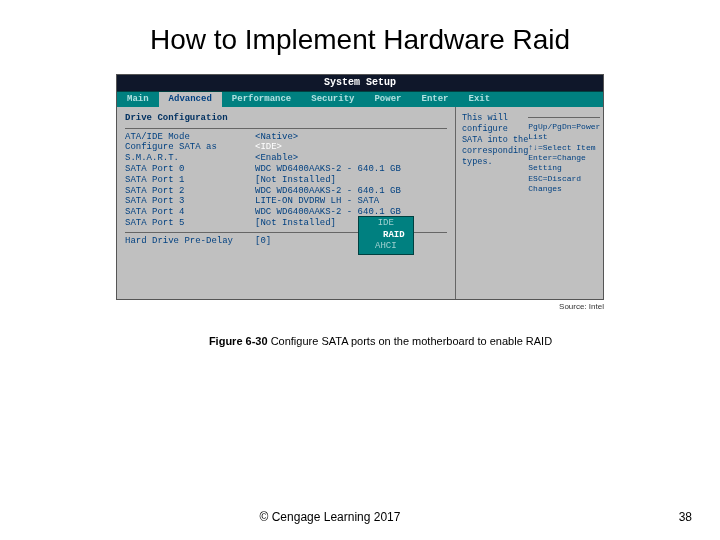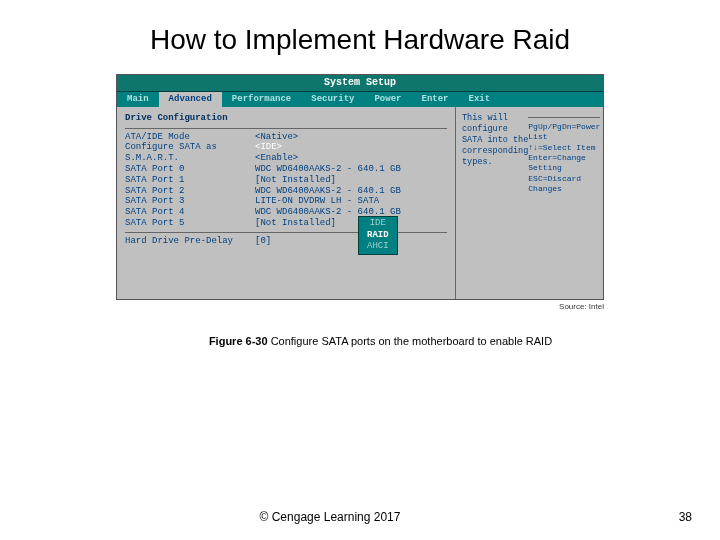--- a/index.html
+++ b/index.html
@@ -21,21 +21,21 @@
   .bios-container {
     width: 488px;
     margin: 0 auto;
     border: 1px solid #555;
     background: #c0c0c0;
     font-family: "Courier New", monospace;
     font-size: 9px;
     line-height: 1.2;
   }
   .bios-header {
-    background: #0f766e;
+    background: #0f172a;
     color: #fff;
     text-align: center;
     padding: 2px 0;
     font-weight: bold;
     font-size: 10px;
     border-bottom: 1px solid #004040;
   }
   .bios-tabs {
     background: #008080;
     display: flex;
@@ -91,21 +91,21 @@
     position: absolute;
     background: #008080;
     color: #a0d0d0;
     padding: 1px 8px;
     font-family: "Courier New", monospace;
     font-size: 9px;
     line-height: 1.3;
     border: 1px solid #004040;
     text-align: center;
   }
-  .dropdown .selected { color: #fff; font-weight: bold; }
+  .dropdown .selected { color: #fff; font-weight: bold; margin-left: 16px; }
   .side-help { font-size: 8.5px; line-height: 1.3; }
   .side-keys { font-size: 8px; line-height: 1.3; border-top: 1px solid #666; padding-top: 4px; margin-top: 4px; }
   .source-credit {
     text-align: right;
     font-size: 8px;
     color: #333;
     width: 488px;
     margin: 2px auto 0;
   }
   .caption {

